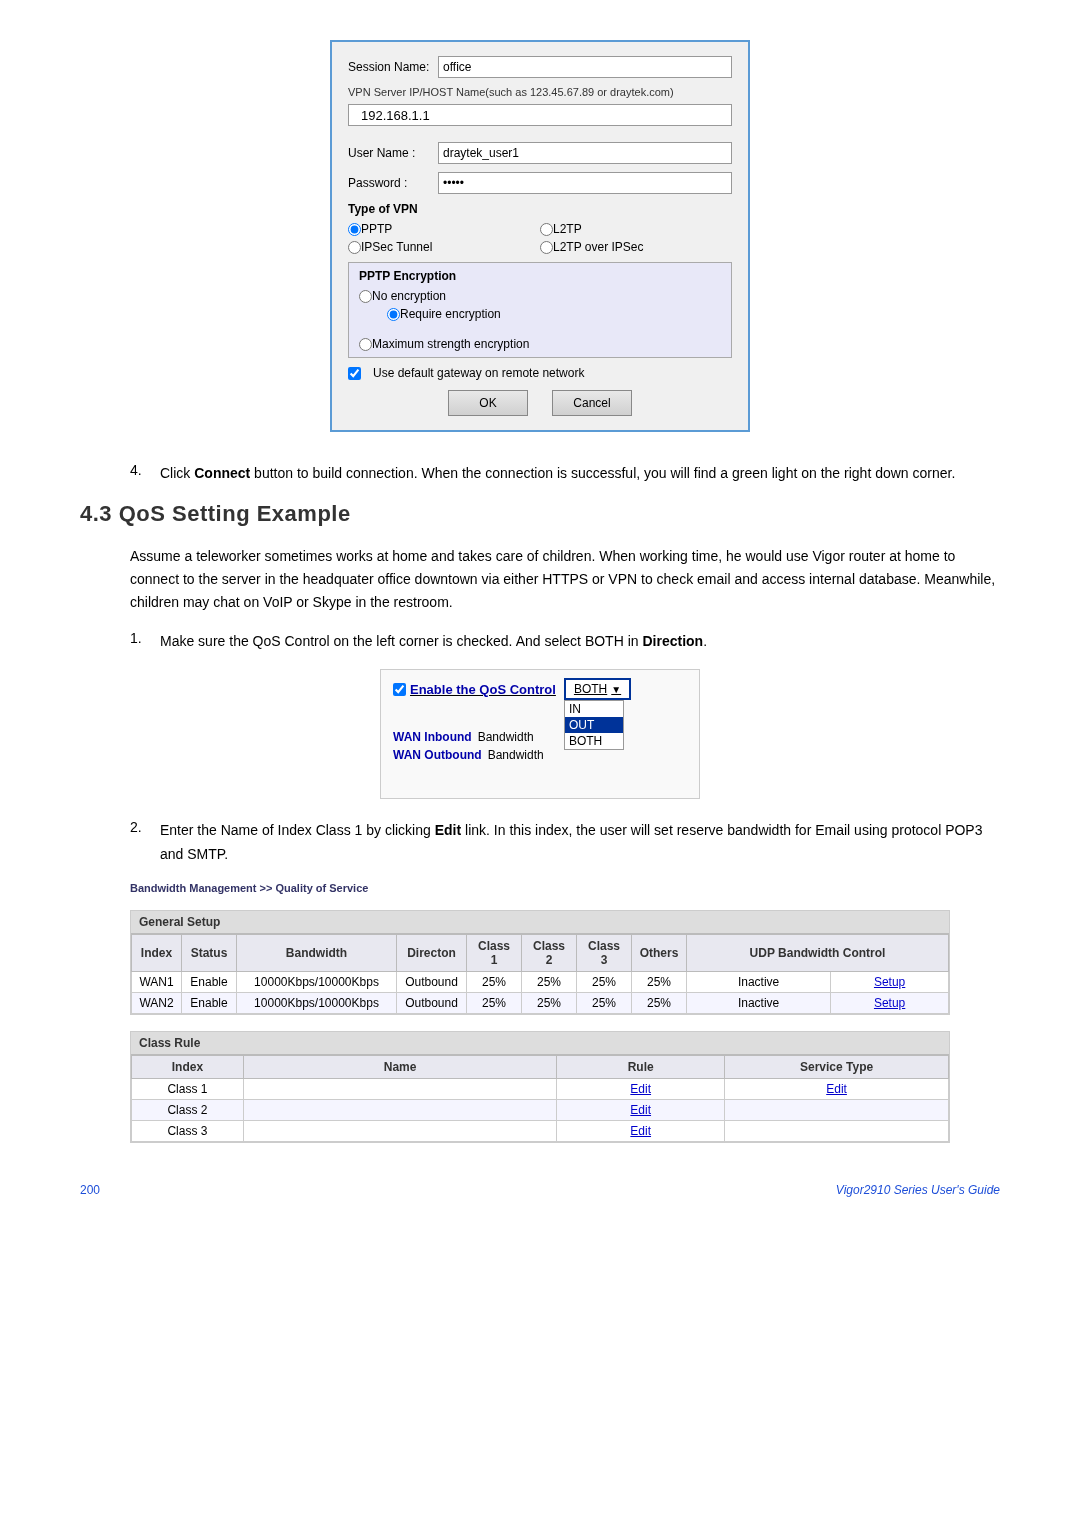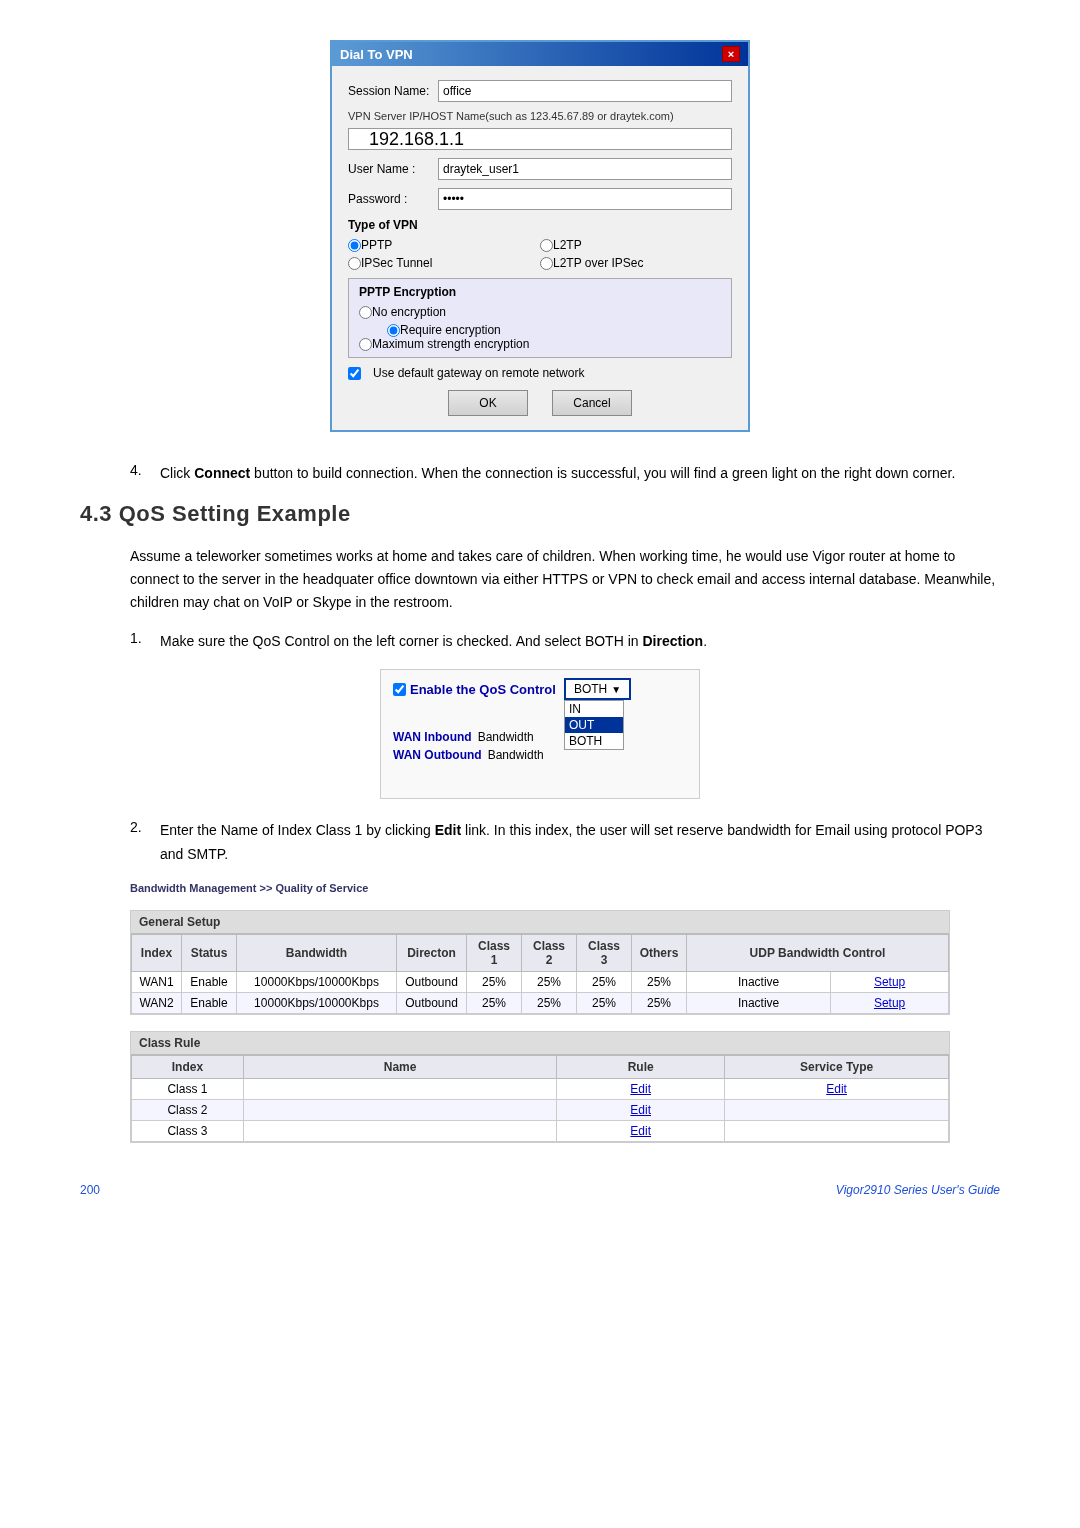--- a/index.html
+++ b/index.html
@@ -73,23 +73,23 @@
     .vpn-hint-text {
       font-size: 11px;
       color: #333;
       margin-bottom: 6px;
     }
     .vpn-ip-input {
       width: 100%;
       height: 22px;
       border: 1px solid #999;
       background: #fff;
-      padding: 2px 20px;
-      font-size: 18px;
-      margin-bottom: 8px;
+      padding: 2px 12px;
+      font-size: 13px;
+      margin-bottom: 16px;
     }
     .vpn-section-label {
       font-weight: bold;
       font-size: 12px;
       margin-bottom: 6px;
       margin-top: 8px;
     }
     .vpn-radio-group {
       display: grid;
       grid-template-columns: 1fr 1fr;
@@ -161,20 +161,21 @@
       background: #f9f9f9;
       padding: 8px 12px;
       font-size: 12px;
       min-width: 320px;
     }
     .qos-control-row {
       display: flex;
       align-items: center;
       gap: 8px;
       margin-bottom: 6px;
+      text-decoration: underline;
     }
     .qos-checkbox-label {
       display: flex;
       align-items: center;
       gap: 4px;
       font-size: 13px;
       font-weight: bold;
       color: #00a;
     }
     .qos-dropdown {
@@ -314,24 +315,20 @@
       color: #1d4ed8;
     }
     .footer-page-num { font-size: 12px; }
     .footer-guide-title { font-size: 12px; font-style: italic; text-align: right; }
   </style>
 </head>
 <body>
 
 <div class="vpn-dialog-wrapper">
   <div class="vpn-dialog">
-    <div class="vpn-dialog-title">
-      <span>Dial To VPN</span>
-      <div class="vpn-dialog-close">×</div>
-    </div>
     <div class="vpn-dialog-body">
       <div class="vpn-field-row">
         <span class="vpn-field-label">Session Name:</span>
         <input class="vpn-field-input" value="office" style="">
       </div>
       <div class="vpn-hint-text">VPN Server IP/HOST Name(such as 123.45.67.89 or draytek.com)</div>
       <input class="vpn-ip-input" value="192.168.1.1" style="">
       <div class="vpn-field-row">
         <span class="vpn-field-label">User Name :</span>
         <input class="vpn-field-input" value="draytek_user1" style="">
@@ -360,21 +357,21 @@
             <span>L2TP over IPSec</span>
         </div>
       </div>
 
       <div class="encryption-section">
         <div class="vpn-section-label">PPTP Encryption</div>
         <div class="vpn-radio-item" style="margin-bottom:4px;">
           <input type="radio" name="encryption" style=""> 
             <span>No encryption</span>
         </div>
-        <div class="vpn-radio-item" style="margin-bottom:0;padding-left:28px;">
+        <div class="vpn-radio-item" style="margin-bottom:16px;padding-left:28px;">
           <input type="radio" name="encryption" checked="" style=""> 
             <span>Require encryption</span>
         </div>
         <div class="vpn-radio-item">
           <input type="radio" name="encryption" style=""> 
             <span>Maximum strength encryption</span>
         </div>
       </div>
 
       <div class="vpn-checkbox-row">

